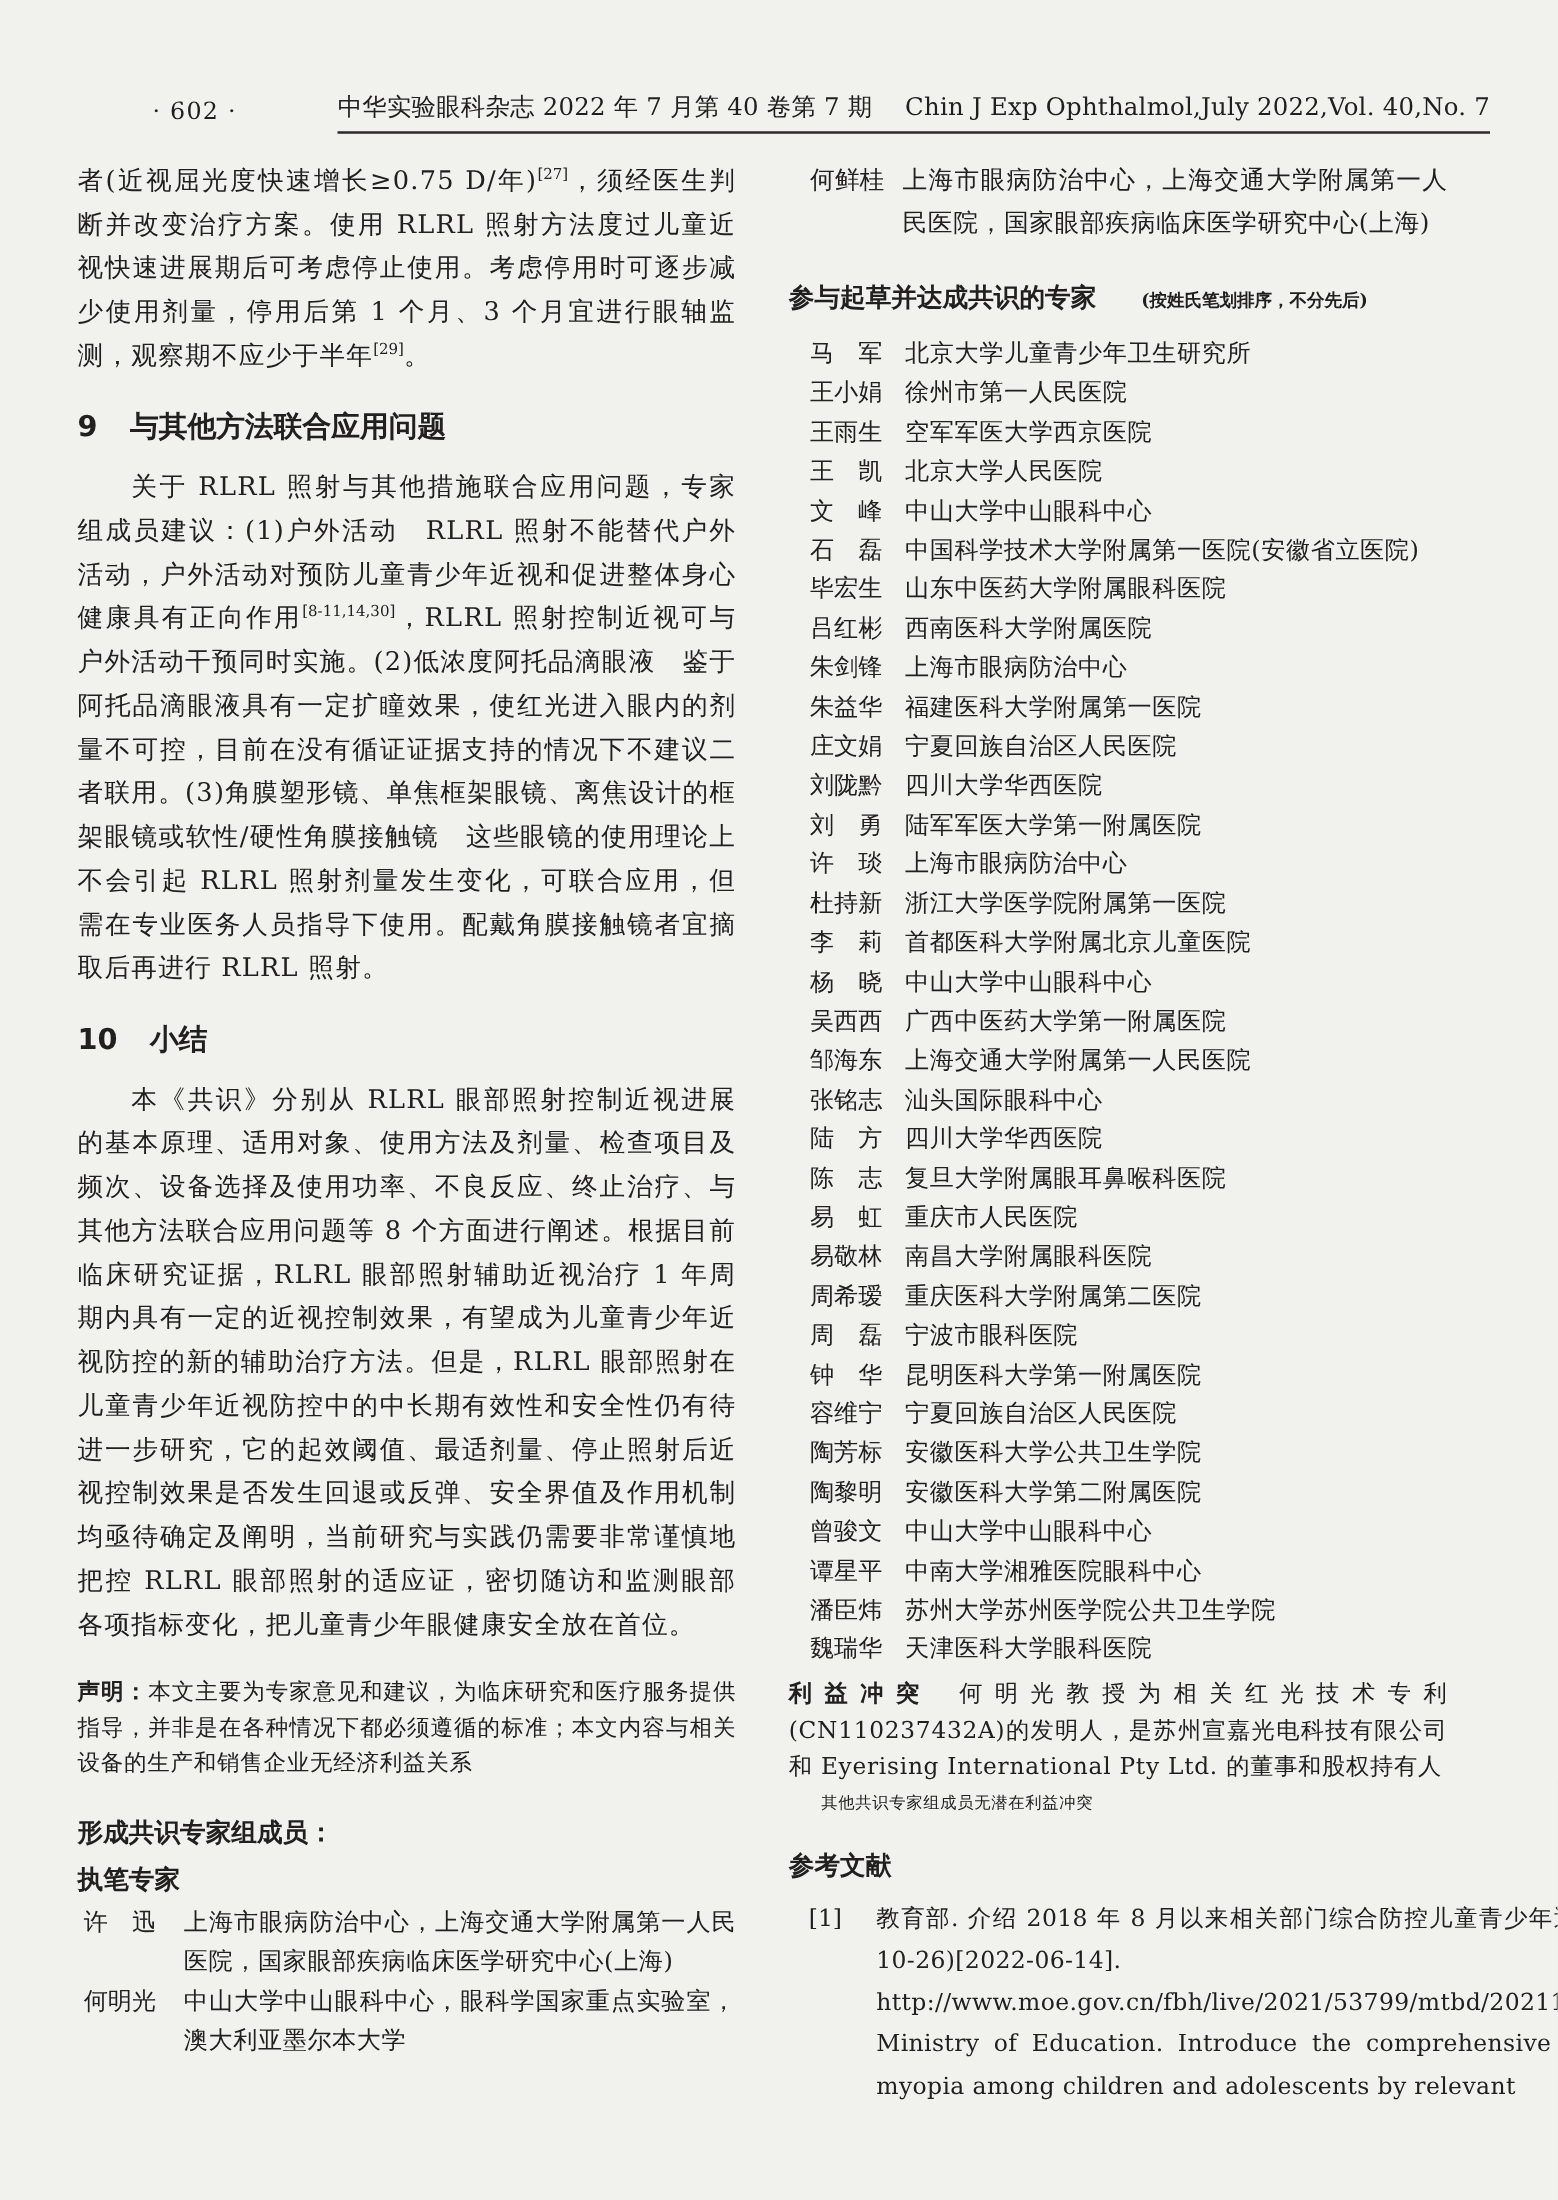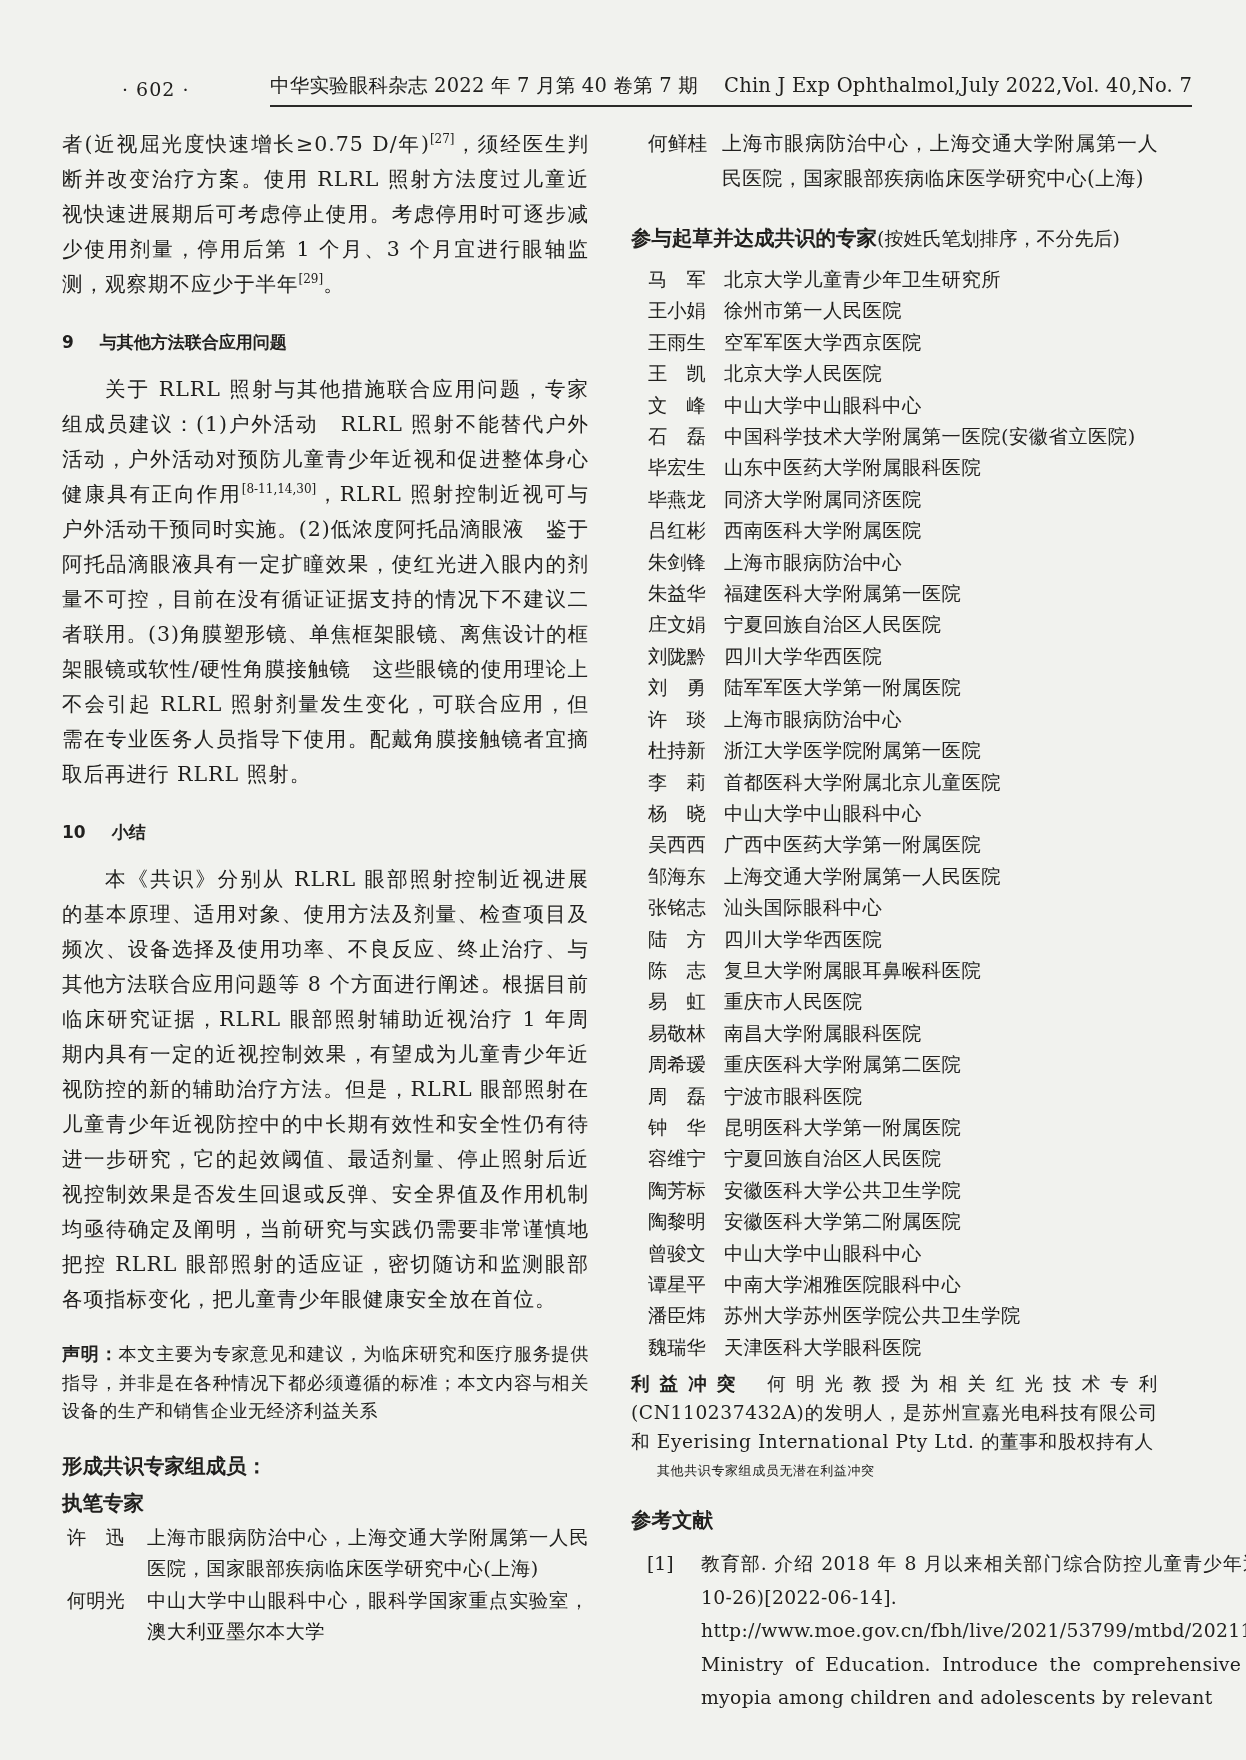--- a/index.html
+++ b/index.html
@@ -39,39 +39,39 @@
   
   .body-par {
     font-size:20.5px; line-height:35px;
     text-align:justify; letter-spacing:1px;
   }
   .indent { text-indent:2.1em; }
   sup { font-size:12px; letter-spacing:0; vertical-align:super; line-height:0; }
   
   .sec-heading {
     font-family:"DejaVu Sans", sans-serif;
-    font-size:17px; font-weight:bold;
+    font-size:23px; font-weight:bold;
     line-height:36px; margin:22px 0 12px;
   }
   .sec-num { display:inline-block; margin-right:26px; }
   
   .note-par {
     font-size:18px; line-height:28.5px;
     text-align:justify; margin-top:23px; letter-spacing:.6px;
   }
   .note-label { font-family:"DejaVu Sans", sans-serif; font-weight:bold; }
   
   .group-heading {
     font-family:"DejaVu Sans", sans-serif;
     font-size:20.5px; font-weight:bold;
     line-height:33px; margin-top:24px;
   }
   .group-heading.sub { margin-top:4px; }
   .group-heading.consensus { margin-top:24px; line-height:36px; margin-bottom:8px; }
-  .heading-note { font-family:"DejaVu Serif", serif; font-weight:normal; font-size:19px; }
+  .heading-note { font-family:"DejaVu Serif", serif; font-weight:bold; font-size:14px;margin-left:36px; }
   
   .experts { margin-top:2px; }
   .expert-entry {
     display:flex; padding-left:5px;
     font-size:19.3px; line-height:31.5px;
   }
   .expert-name { flex:none; width:80px; white-space:pre; }
   .expert-affil { flex:1; text-align:justify; letter-spacing:.5px; }
   
   .expert-entry.lead { padding-left:17px; font-size:19.8px; line-height:34.5px; }
@@ -187,24 +187,20 @@
           <div class="roster-item">
             <span class="roster-name">石　磊</span>
             <span class="roster-affil">中国科学技术大学附属第一医院(安徽省立医院)</span>
           </div>
 
           <div class="roster-item">
             <span class="roster-name">毕宏生</span>
             <span class="roster-affil">山东中医药大学附属眼科医院</span>
           </div>
 
-          <div class="roster-item">
-            <span class="roster-name">毕燕龙</span>
-            <span class="roster-affil">同济大学附属同济医院</span>
-          </div>
 
           <div class="roster-item">
             <span class="roster-name">吕红彬</span>
             <span class="roster-affil">西南医科大学附属医院</span>
           </div>
 
           <div class="roster-item">
             <span class="roster-name">朱剑锋</span>
             <span class="roster-affil">上海市眼病防治中心</span>
           </div>

